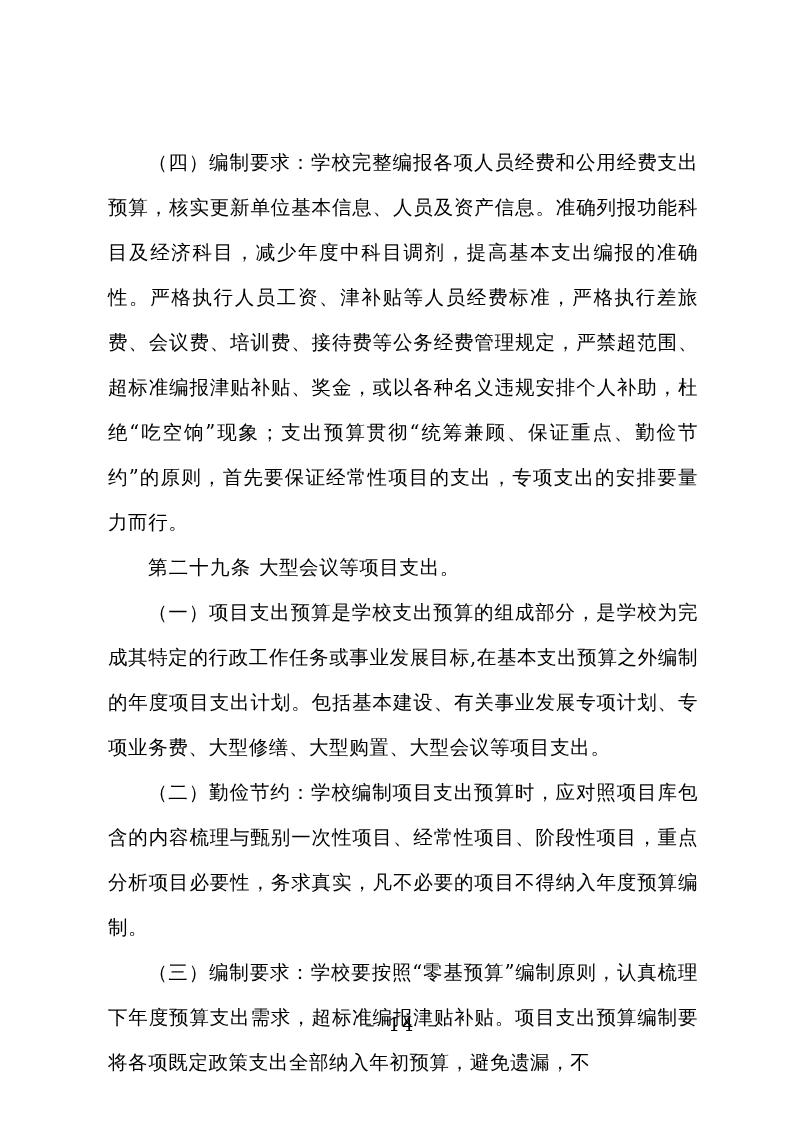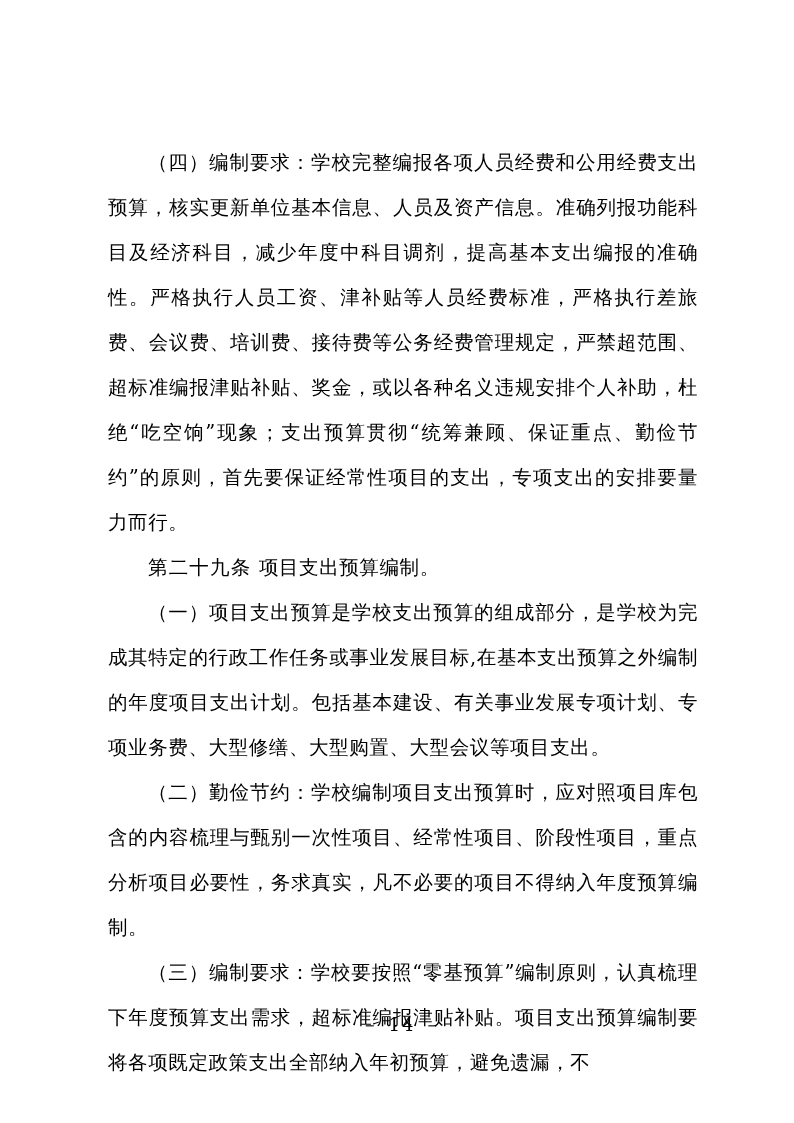--- a/index.html
+++ b/index.html
@@ -55,21 +55,21 @@
   }
 </style>
 </head>
 <body>
 
 <div class="page">
   <div class="body-text">
 
     <p class="para">（四）编制要求：学校完整编报各项人员经费和公用经费支出预算，核实更新单位基本信息、人员及资产信息。准确列报功能科目及经济科目，减少年度中科目调剂，提高基本支出编报的准确性。严格执行人员工资、津补贴等人员经费标准，严格执行差旅费、会议费、培训费、接待费等公务经费管理规定，严禁超范围、超标准编报津贴补贴、奖金，或以各种名义违规安排个人补助，杜绝“吃空饷”现象；支出预算贯彻“统筹兼顾、保证重点、勤俭节约”的原则，首先要保证经常性项目的支出，专项支出的安排要量力而行。</p>
 
-    <p class="para"><span class="heading-run">第二十九条 </span><span>项目支出预算编制。</span></p>
+    <p class="para"><span class="heading-run">第二十九条 </span><span>大型会议等项目支出。</span></p>
 
     <p class="para">（一）项目支出预算是学校支出预算的组成部分，是学校为完成其特定的行政工作任务或事业发展目标,在基本支出预算之外编制的年度项目支出计划。包括基本建设、有关事业发展专项计划、专项业务费、大型修缮、大型购置、大型会议等项目支出。</p>
 
     <p class="para">（二）勤俭节约：学校编制项目支出预算时，应对照项目库包含的内容梳理与甄别一次性项目、经常性项目、阶段性项目，重点分析项目必要性，务求真实，凡不必要的项目不得纳入年度预算编制。</p>
 
     <p class="para">（三）编制要求：学校要按照“零基预算”编制原则，认真梳理下年度预算支出需求，超标准编报津贴补贴。项目支出预算编制要将各项既定政策支出全部纳入年初预算，避免遗漏，不</p>
 
   </div>
 </div>
 

